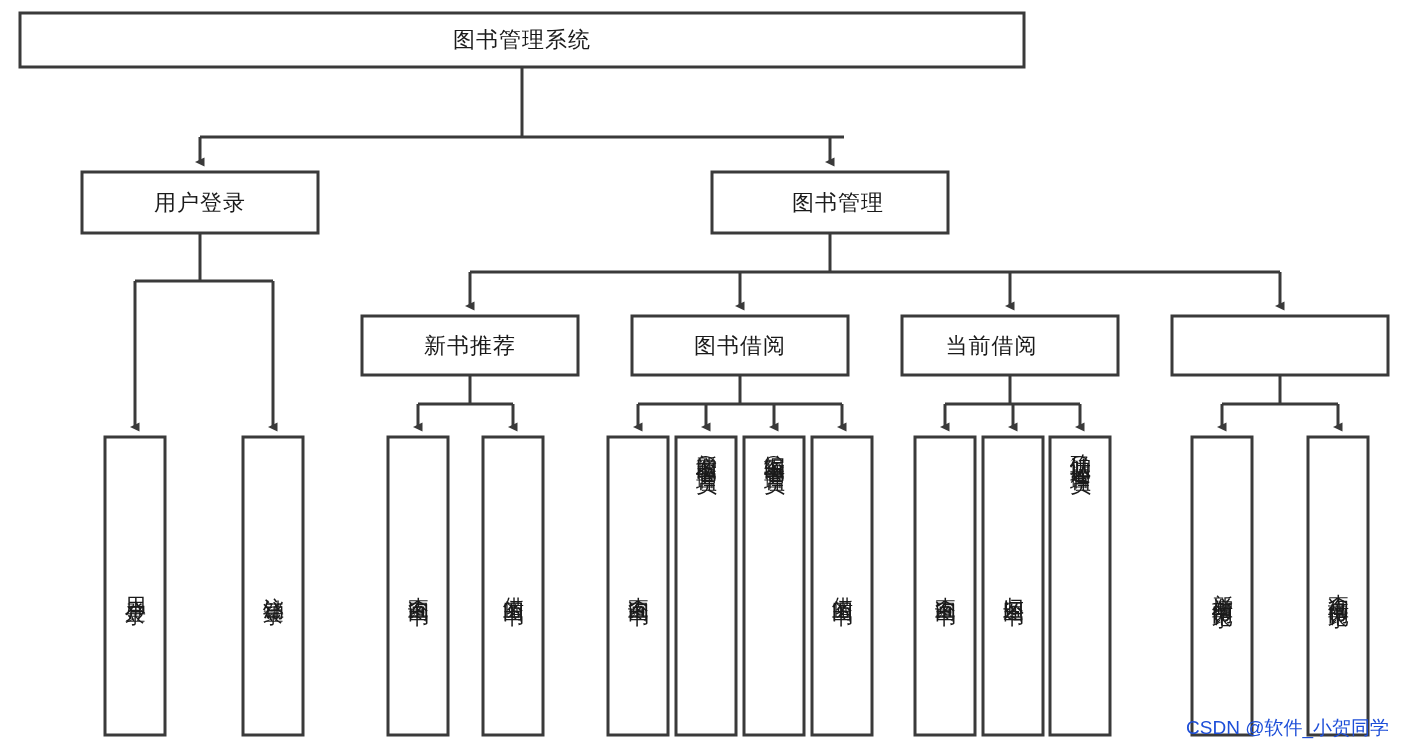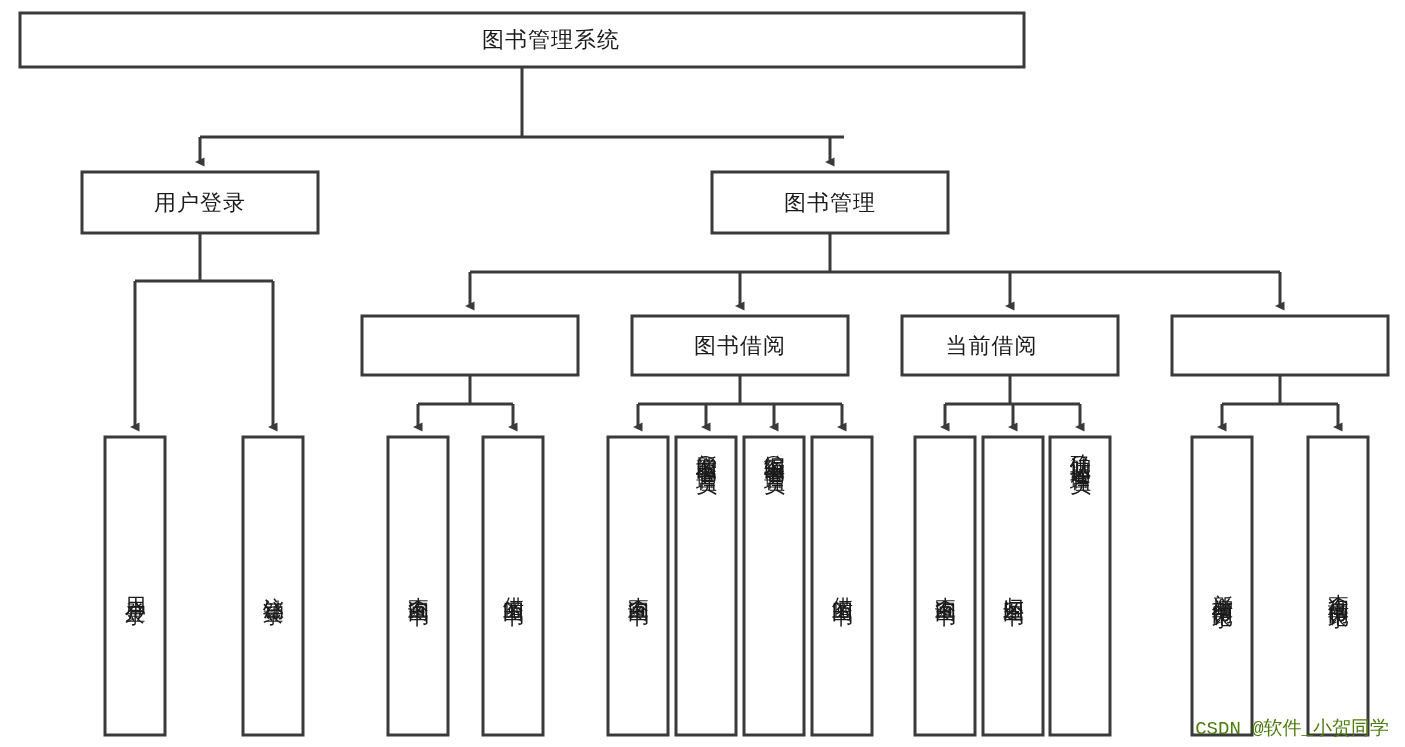--- a/index.html
+++ b/index.html
@@ -66,23 +66,23 @@
     font-family: "DejaVu Sans", "Liberation Sans", sans-serif;
     font-size: 22px;
     color: #1a1a1a;
     white-space: nowrap;
     letter-spacing: 1px;
   }
   #watermark {
     position: absolute;
     right: 16px;
     bottom: 6px;
-    font-family: Liberation Mono, monospace;
+    font-family: Liberation Sans, sans-serif;
     font-size: 19px;
-    color: #4d7c0f;
+    color: #1d4ed8;
     white-space: nowrap;
     pointer-events: none;
   }
 </style>
 </head>
 <body>
 
 <div id="diagram-root">
 
   <svg class="flow" viewBox="0 0 1405 747" xmlns="http://www.w3.org/2000/svg">
@@ -168,32 +168,35 @@
     <rect class="node-rect" x="812" y="437" width="60" height="298"></rect>
 
     <rect class="node-rect" x="915" y="437" width="60" height="298"></rect>
     <rect class="node-rect" x="983" y="437" width="60" height="298"></rect>
     <rect class="node-rect" x="1050" y="437" width="60" height="298"></rect>
 
     <rect class="node-rect" x="1192" y="437" width="60" height="298"></rect>
     <rect class="node-rect" x="1308" y="437" width="60" height="298"></rect>
   </svg>
 
-  <div class="hlabel-wrap" style="left:20px; top:13px; width:1004px; height:54px;margin-left:29px;">
+  <div class="hlabel-wrap" style="left:20px; top:13px; width:1004px; height:54px;">
     <span class="hlabel-text">图书管理系统</span>
   </div>
 
   <div class="hlabel-wrap" style="left:82px; top:172px; width:236px; height:61px;">
     <span class="hlabel-text">用户登录</span>
   </div>
 
-  <div class="hlabel-wrap" style="left:712px; top:172px; width:236px; height:61px;">
+  <div class="hlabel-wrap" style="left:712px; top:172px; width:236px; height:61px;padding-left:8px;">
     <span class="hlabel-text">图书管理</span>
   </div>
 
+  <div class="hlabel-wrap" style="left:362px; top:316px; width:216px; height:59px;">
+    <span class="hlabel-text">新书推荐</span>
+  </div>
 
   <div class="hlabel-wrap" style="left:632px; top:316px; width:216px; height:59px;">
     <span class="hlabel-text">图书借阅</span>
   </div>
 
   <div class="hlabel-wrap" style="left:902px; top:316px; width:179px; height:59px;">
     <span class="hlabel-text">当前借阅</span>
   </div>
 
 

